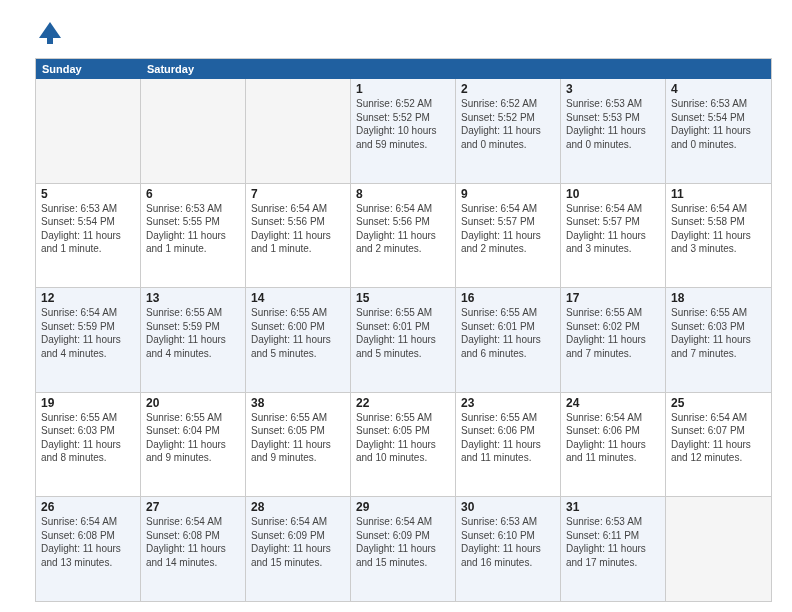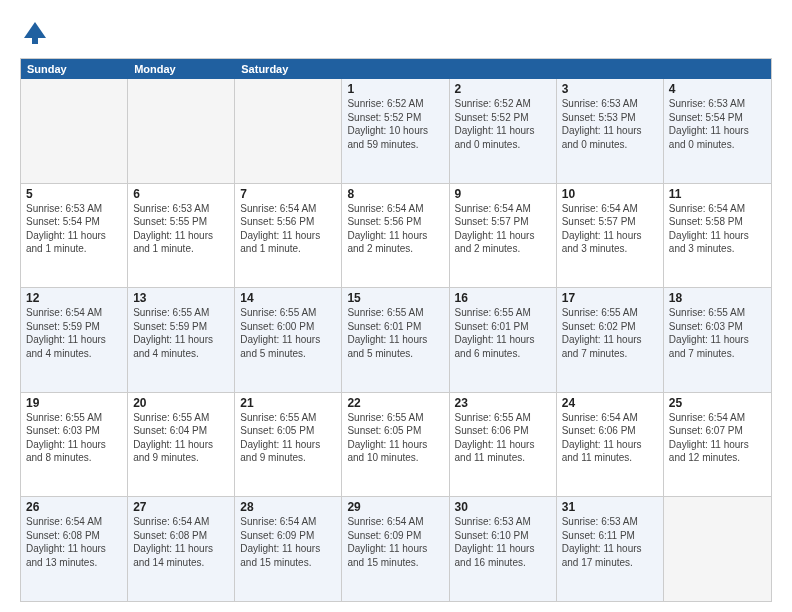--- a/index.html
+++ b/index.html
@@ -6,21 +6,21 @@
     body {
       font-family: Arial, sans-serif;
       background: #fff;
       width: 792px;
       height: 612px;
       overflow: hidden;
     }
     .page {
       width: 792px;
       height: 612px;
-      padding: 18px 20px 10px 20px;
+      padding: 18px 20px 10px 35px;
       display: flex;
       flex-direction: column;
     }
     .header {
       display: flex;
       justify-content: space-between;
       align-items: flex-start;
       margin-bottom: 10px;
     }
     .logo {
@@ -140,21 +140,20 @@
     </div>
     <div class="title-block">
       <h1></h1>
       <h2></h2>
     </div>
   </div>
 
   <div class="calendar">
     <div class="cal-header-row" id="cal-header">
         <div class="cal-header-cell">Sunday</div>
-        <div class="cal-header-cell">Monday</div>
         <div class="cal-header-cell">Saturday</div>
       </div>
     <div class="cal-body" id="cal-body">
         <div class="cal-week">
           <div class="cal-cell empty"></div>
           <div class="cal-cell empty"></div>
           <div class="cal-cell empty"></div>
           <div class="cal-cell alt-bg">
             <span class="day-num">1</span>
             <div class="day-info">Sunrise: 6:52 AM<br>Sunset: 5:52 PM<br>Daylight: 10 hours<br>and 59 minutes.</div>
@@ -235,21 +234,21 @@
         <div class="cal-week">
           <div class="cal-cell">
             <span class="day-num">19</span>
             <div class="day-info">Sunrise: 6:55 AM<br>Sunset: 6:03 PM<br>Daylight: 11 hours<br>and 8 minutes.</div>
           </div>
           <div class="cal-cell">
             <span class="day-num">20</span>
             <div class="day-info">Sunrise: 6:55 AM<br>Sunset: 6:04 PM<br>Daylight: 11 hours<br>and 9 minutes.</div>
           </div>
           <div class="cal-cell">
-            <span class="day-num">21</span>
+            <span class="day-num">38</span>
             <div class="day-info">Sunrise: 6:55 AM<br>Sunset: 6:05 PM<br>Daylight: 11 hours<br>and 9 minutes.</div>
           </div>
           <div class="cal-cell">
             <span class="day-num">22</span>
             <div class="day-info">Sunrise: 6:55 AM<br>Sunset: 6:05 PM<br>Daylight: 11 hours<br>and 10 minutes.</div>
           </div>
           <div class="cal-cell">
             <span class="day-num">23</span>
             <div class="day-info">Sunrise: 6:55 AM<br>Sunset: 6:06 PM<br>Daylight: 11 hours<br>and 11 minutes.</div>
           </div>

